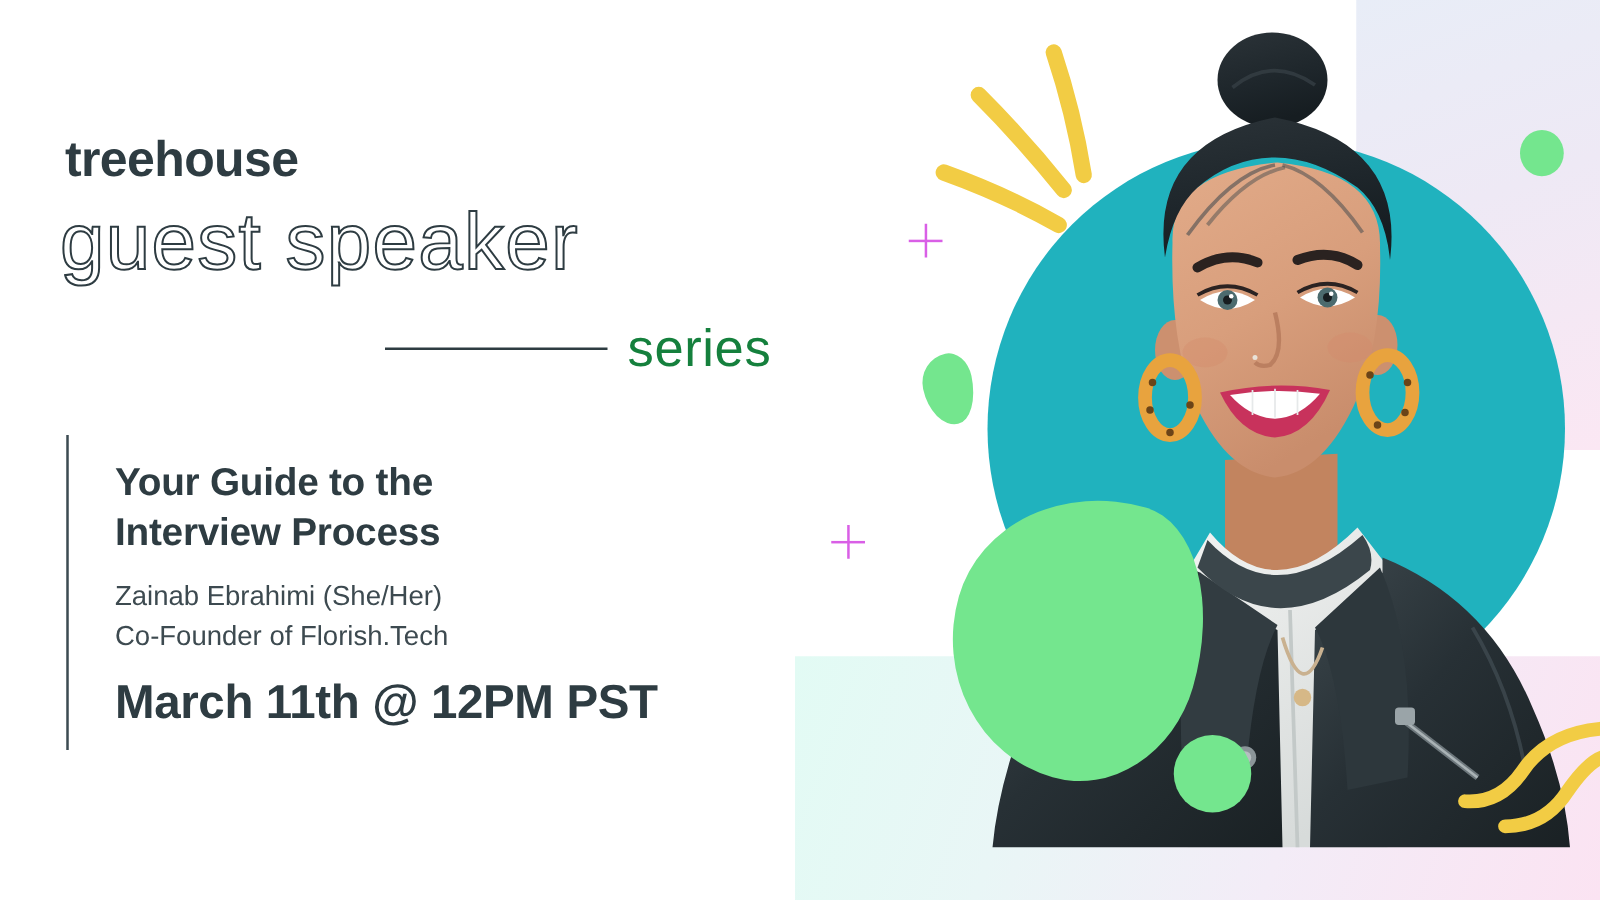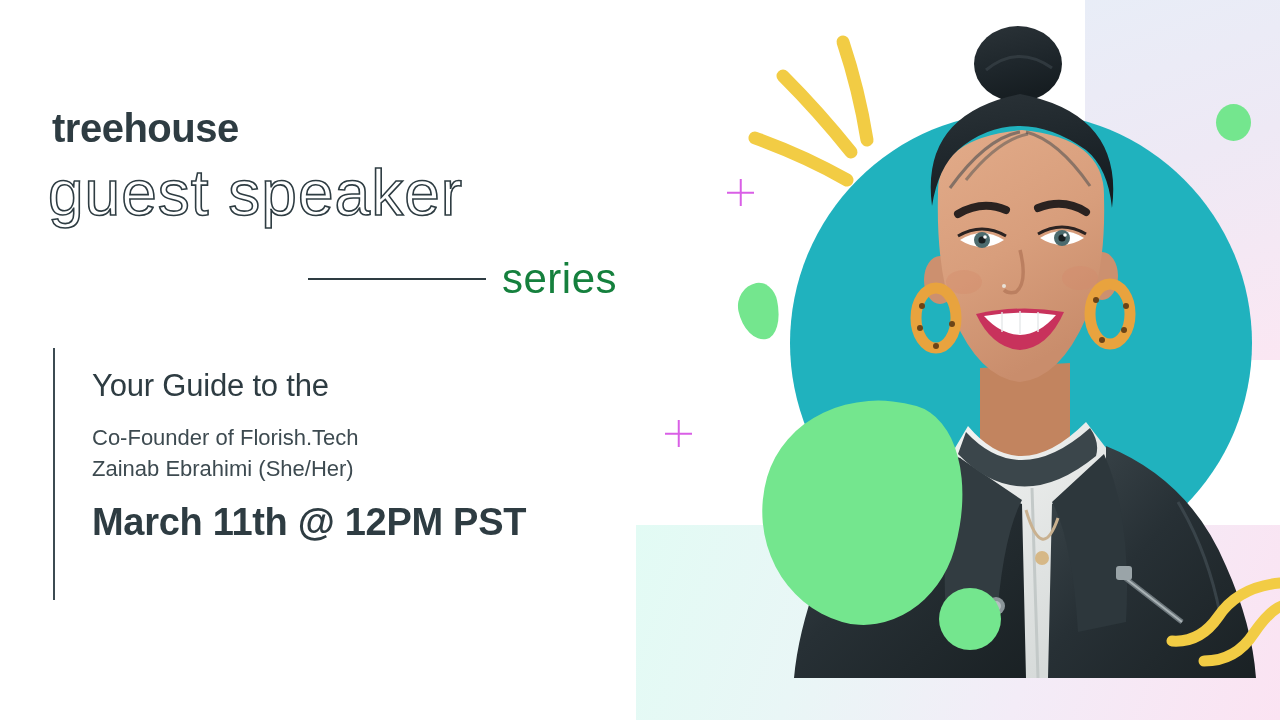--- a/index.html
+++ b/index.html
@@ -160,21 +160,21 @@
     left: 53px;
     top: 348px;
     width: 1.6px;
     height: 252px;
     background: #3c4b52;
   }
 
   .details { position: absolute; left: 92px; top: 366px; width: 520px; }
   .talk-title {
     font-size: 31px;
-    font-weight: 400;
+    font-weight: 700;
     color: #2e3c42;
     line-height: 1.28;
     letter-spacing: -0.2px;
     margin: 0;
   }
   .speaker-lines {
     margin-top: 16px;
     font-size: 22px;
     font-weight: 400;
     color: #3d4a50;
@@ -345,21 +345,22 @@
   <div class="series-row">
     <span class="series-rule"></span>
     <span class="series-word">series</span>
   </div>
 
   <div class="left-rule"></div>
 
   <div class="details">
     <div class="talk-title">
       <div>Your Guide to the</div>
+      <div>Interview Process</div>
     </div>
     <div class="speaker-lines">
+      <div>Zainab Ebrahimi (She/Her)</div>
       <div>Co-Founder of Florish.Tech</div>
-      <div>Zainab Ebrahimi (She/Her)</div>
     </div>
     <div class="event-time">March 11th @ 12PM PST</div>
   </div>
 
 </div>
 
 </body></html>

